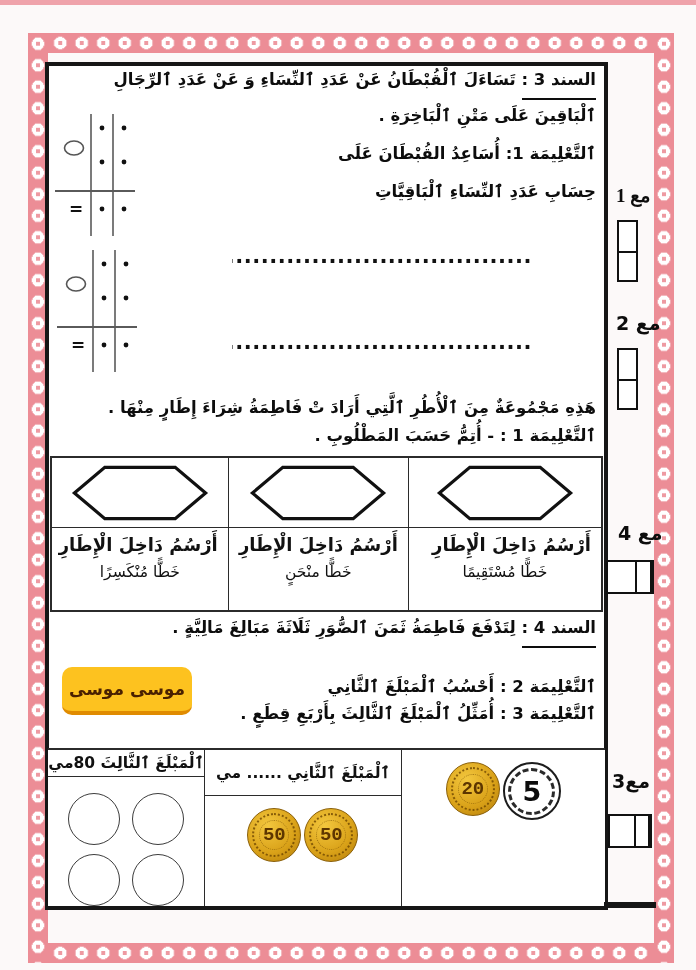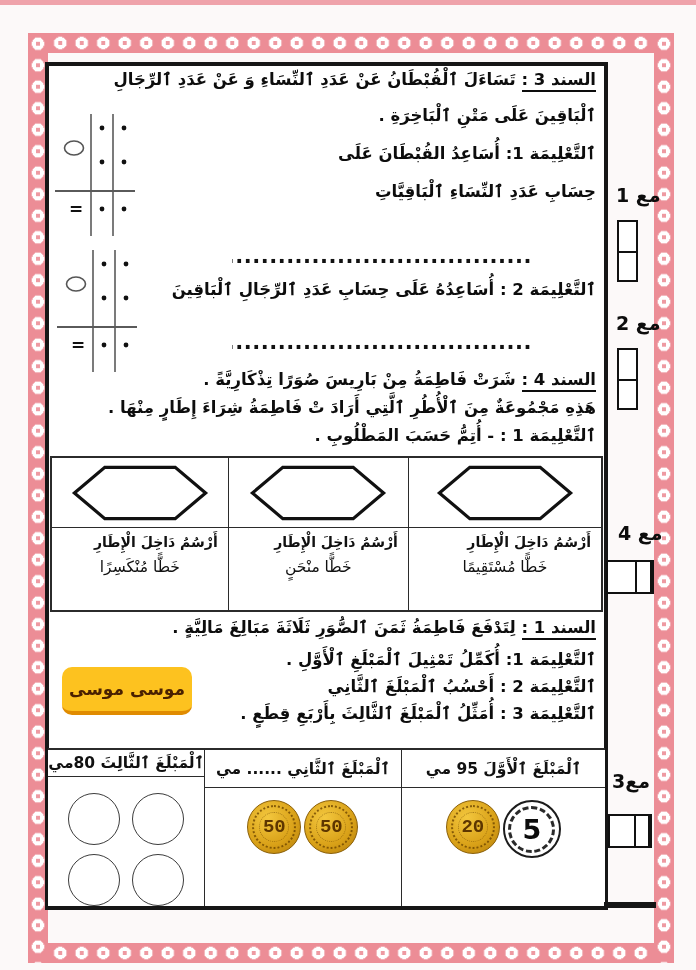--- a/index.html
+++ b/index.html
@@ -28,47 +28,47 @@
 
   
   .main-box {
     position:absolute; left:45px; top:62px; width:563px; height:848px;
     background:#ffffff; border:4px solid #161616; border-bottom-width:6px;
     direction:rtl; color:#111;
   }
   .bborder-ext { position:absolute; left:604px; top:902px; width:52px; height:6px; background:#161616; }
 
   .tline { position:absolute; right:8px; white-space:nowrap; font-weight:bold; font-size:16.5px; color:#0d0d0d; }
-  .u { border-bottom:2.2px solid #0d0d0d; padding-bottom:1px;margin-top:33px; }
+  .u { border-bottom:2.2px solid #0d0d0d; padding-bottom:9px;margin-top:33px; }
   .dots { position:absolute; right:72px; width:300px; height:18px; overflow:hidden;
           font-size:21px; font-weight:900; letter-spacing:.5px; line-height:12px; text-align:center; }
 
   .opgrid { position:absolute; }
 
   
   .hex-table { position:absolute; left:1px; right:1px; top:390px; height:156px;
                display:flex; border:2px solid #2b2b2b; background:#fff; }
   .hex-col { display:flex; flex-direction:column; }
   .hex-col.c0 { width:35%; } .hex-col.c1 { width:33%; border-right:1.5px solid #2b2b2b; border-left:1.5px solid #2b2b2b; } .hex-col.c2 { width:32%; }
   .hex-zone { height:70px; display:flex; align-items:center; justify-content:center; border-bottom:1.5px solid #2b2b2b; }
-  .hex-line1 { font-weight:bold; font-size:14px; text-align:right; padding:6px 10px 0 0; white-space:nowrap; }
+  .hex-line1 { font-weight:bold; font-size:18px; text-align:right; padding:6px 10px 0 0; white-space:nowrap; }
   .hex-line2 { font-weight:normal; font-size:15.5px; text-align:center; padding-top:8px; white-space:nowrap; }
 
   
   .badge { position:absolute; left:13px; top:601px; width:130px; height:48px;
            background:#fdc21f; border-radius:10px; border-bottom:4px solid #e08b00;
            display:flex; align-items:center; justify-content:center;
            font-weight:bold; font-size:17px; color:#4a2000; }
 
   
   .amt-table { position:absolute; left:-1px; right:-1px; bottom:-2px; top:682px;
                display:flex; border-top:2px solid #2b2b2b; background:#fff; }
   .amt-col { display:flex; flex-direction:column; }
   .amt-col.c0 { width:36.5%; } .amt-col.c1 { width:35.5%; border-right:1.5px solid #2b2b2b; border-left:1.5px solid #2b2b2b; } .amt-col.c2 { width:28%; }
-  .amt-head { height:38px; border-bottom:1.5px solid #2b2b2b; display:flex; align-items:center; justify-content:center;
+  .amt-head { height:46px; border-bottom:1.5px solid #2b2b2b; display:flex; align-items:center; justify-content:center;
               font-weight:bold; font-size:15.5px; white-space:nowrap; }
   .amt-body { flex:1; display:flex; align-items:flex-start; justify-content:center; gap:3px; padding-top:12px; }
 
   
   .coin { position:relative; border-radius:50%; display:flex; align-items:center; justify-content:center; font-weight:bold; }
   .coin span { position:relative; z-index:2; }
   .coin.gold { width:54px; height:54px; color:#5d3600; font-size:19px;
     background: radial-gradient(circle at 38% 32%, #f3c73e, #d9a118 58%, #b07a0a);
     border:1px solid #8a5f08;font-family:Liberation Mono, monospace; }
   .coin.gold::before { content:""; position:absolute; inset:4px; border-radius:50%; border:2.4px dotted rgba(110,70,0,.8); }
@@ -115,42 +115,37 @@
         <circle cx="71" cy="16" r="2.4" fill="#111"></circle>
       <circle cx="49" cy="50" r="2.4" fill="#111"></circle>
         <circle cx="71" cy="50" r="2.4" fill="#111"></circle>
       <circle cx="49" cy="97" r="2.4" fill="#111"></circle>
         <circle cx="71" cy="97" r="2.4" fill="#111"></circle>
       <ellipse cx="21" cy="36" rx="9.5" ry="7" fill="none" stroke="#555" stroke-width="1.6"></ellipse>
       <text x="23" y="103" font-size="17" font-weight="bold" text-anchor="middle" fill="#111">=</text>
     </svg>
 
     <div class="dots" style="top:184px;">...............................................</div>
-    <div class="tline" style="top:214px;">ٱلتَّعْلِيمَة  2 : أُسَاعِدُهُ عَلَى حِسَابِ عَدَدِ ٱلرِّجَالِ ٱلْبَاقِينَ</div>
 
     <svg class="opgrid" style="left:6px; top:182px;" width="100" height="126" viewBox="0 0 100 126">
       <line x1="38" y1="2" x2="38" y2="124" stroke="#5a5a5a" stroke-width="1.6"></line>
       <line x1="60" y1="2" x2="60" y2="124" stroke="#5a5a5a" stroke-width="1.6"></line>
       <line x1="2" y1="79" x2="82" y2="79" stroke="#5a5a5a" stroke-width="1.8"></line>
       <circle cx="49" cy="16" r="2.4" fill="#111"></circle>
         <circle cx="71" cy="16" r="2.4" fill="#111"></circle>
       <circle cx="49" cy="50" r="2.4" fill="#111"></circle>
         <circle cx="71" cy="50" r="2.4" fill="#111"></circle>
       <circle cx="49" cy="97" r="2.4" fill="#111"></circle>
         <circle cx="71" cy="97" r="2.4" fill="#111"></circle>
       <ellipse cx="21" cy="36" rx="9.5" ry="7" fill="none" stroke="#555" stroke-width="1.6"></ellipse>
       <text x="23" y="103" font-size="17" font-weight="bold" text-anchor="middle" fill="#111">=</text>
     </svg>
 
     <div class="dots" style="top:270px;">...............................................</div>
 
-    <div class="tline" style="top:304px;">
-      <span class="u">السند 4 :</span>
-      <span>شَرَتْ فَاطِمَةُ مِنْ بَارِيسَ صُوَرًا تِذْكَارِيَّةً .</span>
-    </div>
     <div class="tline" style="top:332px;margin-left:48px;">هَذِهِ مَجْمُوعَةٌ مِنَ  ٱلْأُطُرِ ٱلَّتِي أَرَادَ تْ فَاطِمَةُ شِرَاءَ إِطَارٍ مِنْهَا .</div>
     <div class="tline" style="top:360px;">ٱلتَّعْلِيمَة 1 : - أُتِمُّ حَسَبَ المَطْلُوبِ .</div>
 
     <div class="hex-table">
       <div class="hex-col c0">
         <div class="hex-zone">
           <svg width="168" height="64" viewBox="0 0 180 80">
             <polygon points="46,8 134,8 172,40 134,72 46,72 8,40" fill="none" stroke="#111" stroke-width="4"></polygon>
           </svg>
         </div>
@@ -171,32 +166,30 @@
           <svg width="158" height="64" viewBox="0 0 180 80">
             <polygon points="46,8 134,8 172,40 134,72 46,72 8,40" fill="none" stroke="#111" stroke-width="4"></polygon>
           </svg>
         </div>
         <div class="hex-line1">أَرْسُمُ دَاخِلَ الْإِطَارِ</div>
         <div class="hex-line2">خَطًّا مُنْكَسِرًا</div>
       </div>
     </div>
 
     <div class="tline" style="top:552px;">
-      <span class="u">السند 1 :</span>
+      <span class="u">السند 4 :</span>
       <span>لِتَدْفَعَ فَاطِمَةُ  ثَمَنَ ٱلصُّوَرِ ثَلَاثَةَ مَبَالِغَ مَالِيَّةٍ .</span>
     </div>
-    <div class="tline" style="top:584px;">ٱلتَّعْلِيمَة 1: أُكَمِّلُ تَمْثِيلَ ٱلْمَبْلَغِ ٱلْأَوَّلِ .</div>
     <div class="tline" style="top:611px;">ٱلتَّعْلِيمَة 2 : أَحْسُبُ  ٱلْمَبْلَغَ ٱلثَّانِي</div>
     <div class="tline" style="top:638px;">ٱلتَّعْلِيمَة 3 : أُمَثِّلُ ٱلْمَبْلَغَ ٱلثَّالِثَ بِأَرْبَعِ قِطَعٍ .</div>
 
     <div class="badge">موسى موسى</div>
 
     <div class="amt-table">
       <div class="amt-col c0">
-        <div class="amt-head">ٱلْمَبْلَغَ ٱلْأَوَّلَ 95 مي</div>
         <div class="amt-body">
           <div class="coin silver">
               <span>5</span>
             </div>
           <div class="coin gold">
               <span>20</span>
             </div>
         </div>
       </div>
       <div class="amt-col c1">
@@ -220,21 +213,21 @@
             <div class="empty-circle"></div>
           </div>
         </div>
       </div>
     </div>
 
   </div>
 
   <div class="bborder-ext"></div>
 
-  <div class="mlabel" style="left:616px; top:184px;">مع 1</div>
+  <div class="mlabel" style="left:616px; top:184px;font-family:Liberation Serif, serif;">مع 1</div>
   <div class="score-v" style="left:617px; top:220px;"></div>
 
   <div class="mlabel" style="left:616px; top:312px;">مع 2</div>
   <div class="score-v" style="left:617px; top:348px;"></div>
 
   <div class="mlabel" style="left:618px; top:522px;">مع 4</div>
   <div class="score-h" style="left:606px; top:560px; width:48px;">
     <span class="cell"></span>
       <span class="cell"></span>
       <span class="cell"></span>

